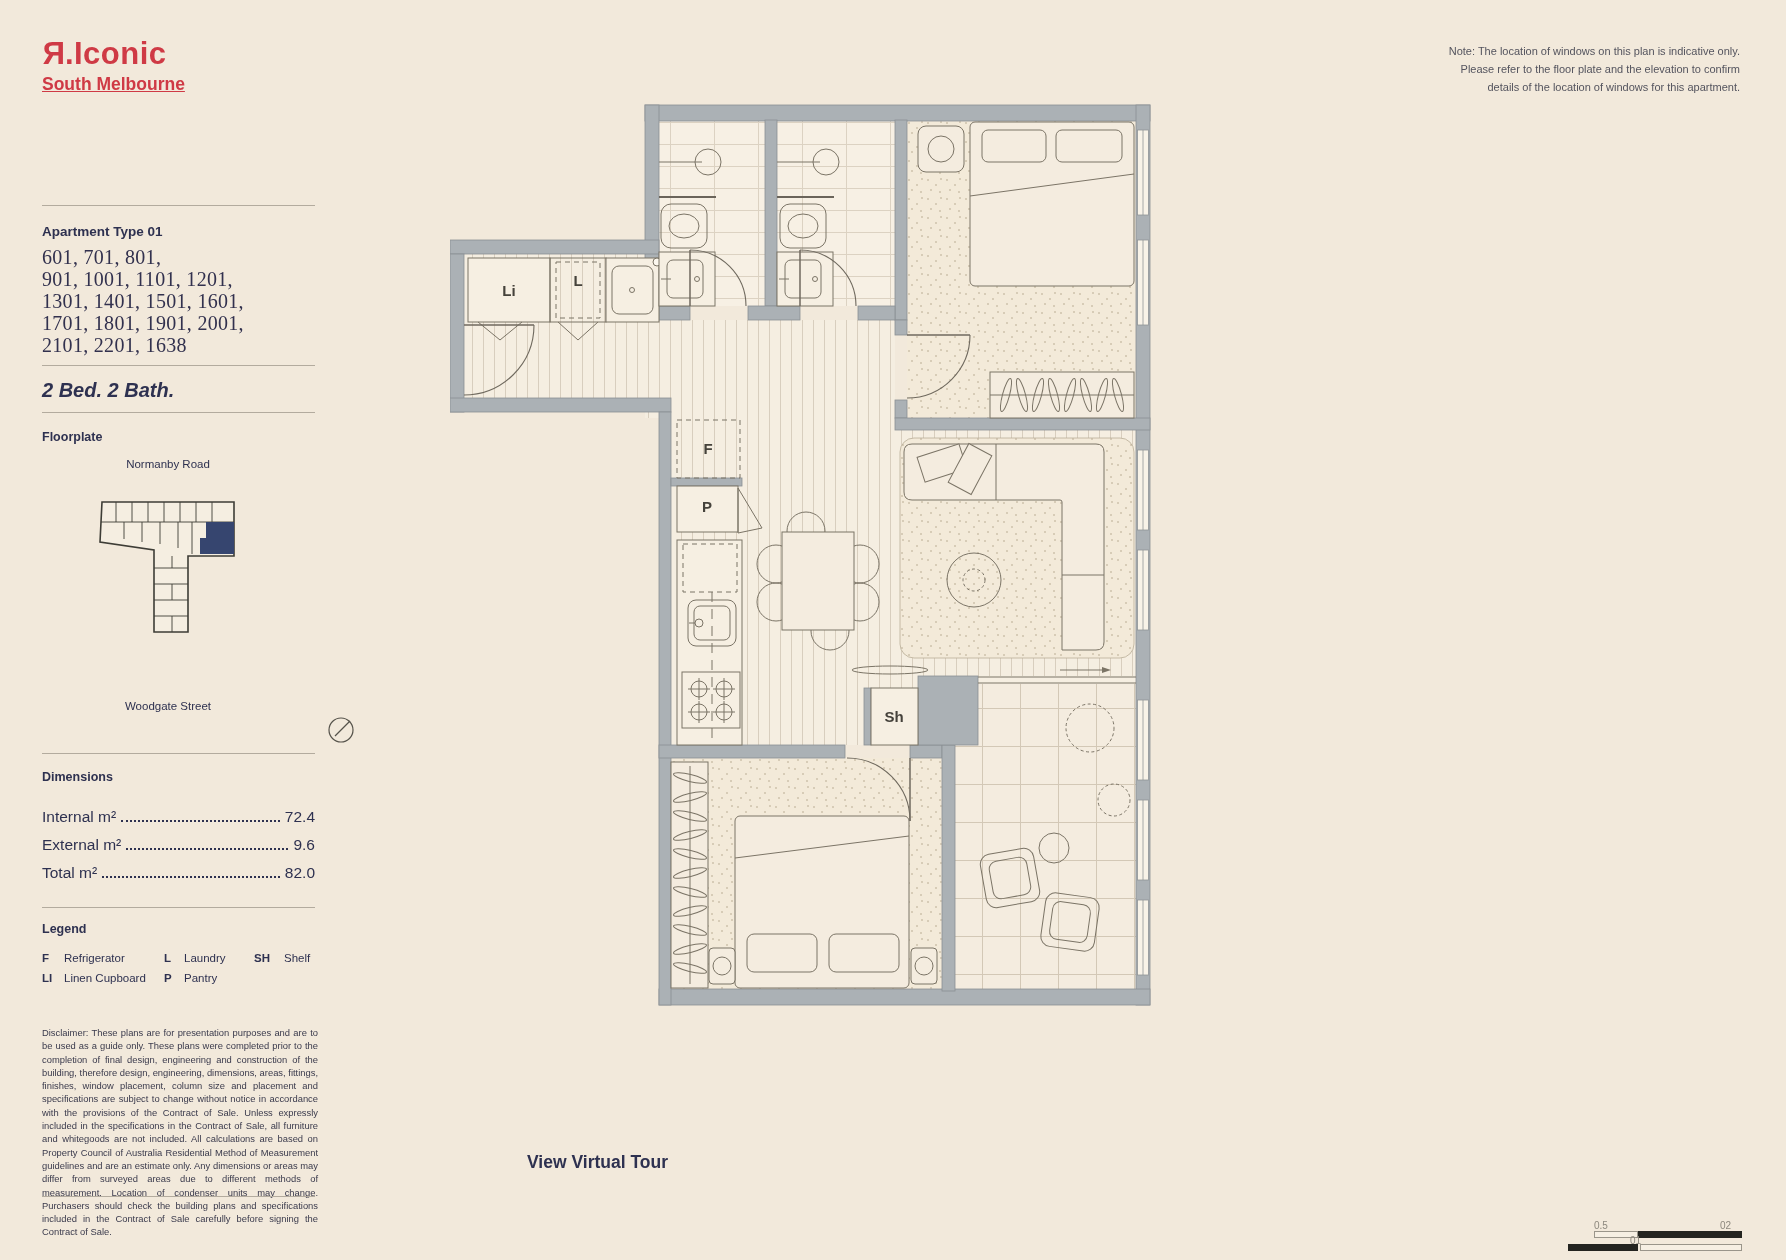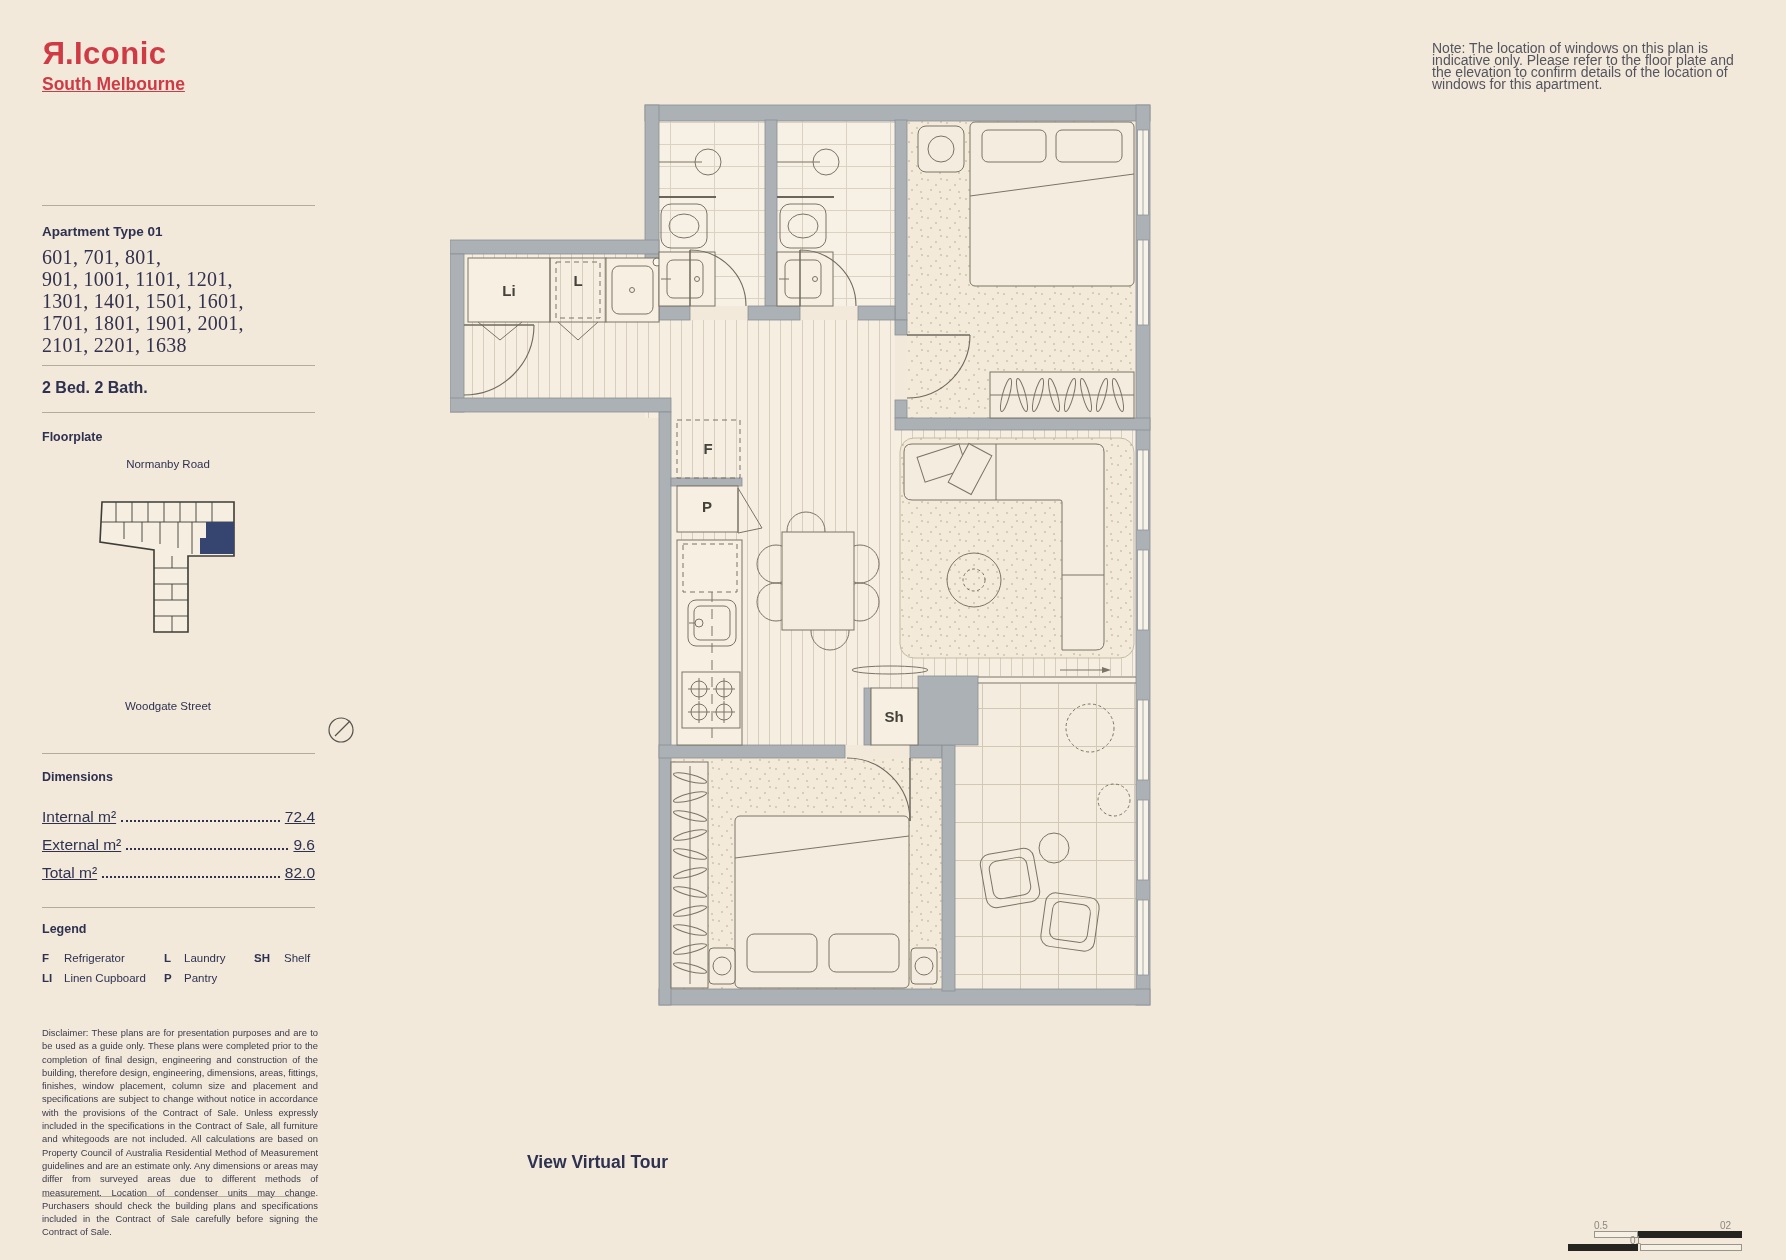--- a/index.html
+++ b/index.html
@@ -11,29 +11,29 @@
   .abs{position:absolute;}
   .rule{height:1px;background:#b3ab9e;}
   
   .logo{font-weight:bold;font-size:31px;color:#cf3a45;letter-spacing:.5px;}
   .logo .flip{display:inline-block;transform:scaleX(-1);}
   .logo-sub{font-weight:bold;font-size:17.5px;color:#cf3a45;margin-top:2px;}
   
   .h-bold{font-weight:bold;color:#2e3150;}
   .apt-type{font-size:13.5px;}
   .units{font-family:"Liberation Serif",serif;font-size:20px;line-height:22px;color:#32314e;letter-spacing:.3px;}
-  .config{font-size:16px;}
+  .config{font-size:20px;font-style:italic;}
   .small-h{font-size:12.5px;}
   .road{font-size:11.5px;text-align:center;width:160px;}
-  .dim-row{display:flex;align-items:flex-end;font-size:15.5px;font-weight:500;height:28px;color:#2e3150;text-decoration:underline;}
+  .dim-row{display:flex;align-items:flex-end;font-size:15.5px;font-weight:500;height:28px;color:#2e3150;}
   .dim-row .leader{flex:1;border-bottom:2px dotted #2e3150;margin:0 5px 4px 5px;}
   .legend-grid{display:grid;grid-template-columns:22px 100px 20px 70px 30px 1fr;row-gap:8px;font-size:11.5px;color:#2e3150;}
   .legend-grid .k{font-weight:bold;}
   .disclaimer{font-size:9.4px;line-height:13.3px;text-align:justify;color:#3a3a4c;}
-  .note{font-size:14px;line-height:12px;color:#54545e;}
+  .note{font-size:11px;line-height:18px;color:#54545e;text-align:right;}
   .vtour{font-size:17.5px;font-weight:bold;color:#2e3150;cursor:pointer;}
   
   .wall{fill:#abb1b5;stroke:#8b9094;stroke-width:.8;}
   .fix{stroke:#7b7466;stroke-width:1;fill:none;}
   .fixf{stroke:#7b7466;stroke-width:1;fill:#f6efe2;}
   .furn{stroke:#7b7466;stroke-width:1;fill:#f4ecdf;}
   .door{stroke:#6f695e;stroke-width:1.1;fill:none;}
   .leaf{stroke:#6f695e;stroke-width:1.5;}
   .lbl{font:600 15px "Liberation Sans",sans-serif;fill:#45423b;text-anchor:middle;}
   .win{fill:#f8f3e8;stroke:#8f9497;stroke-width:.8;}

